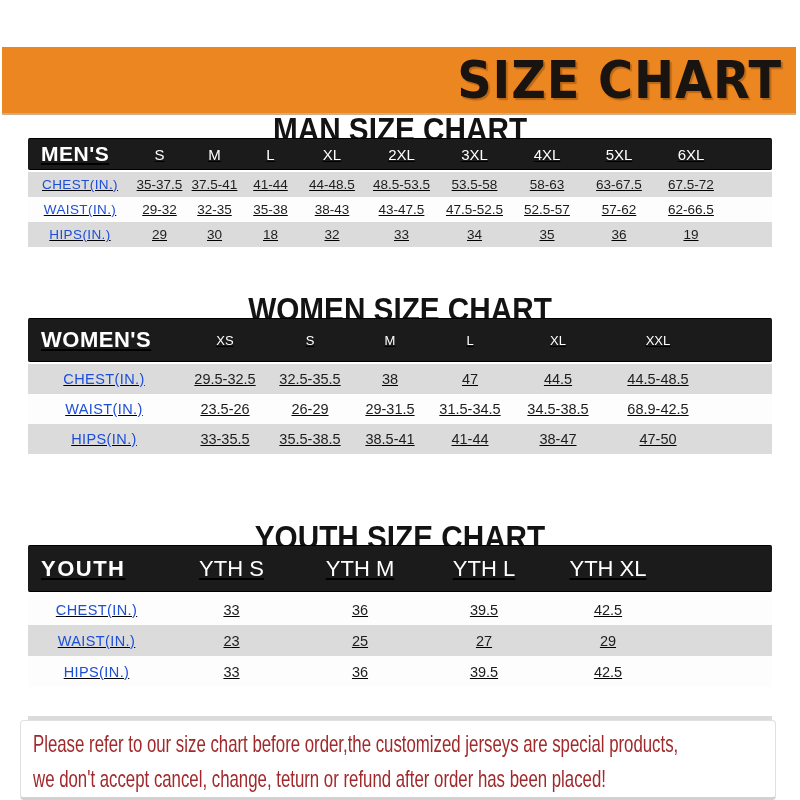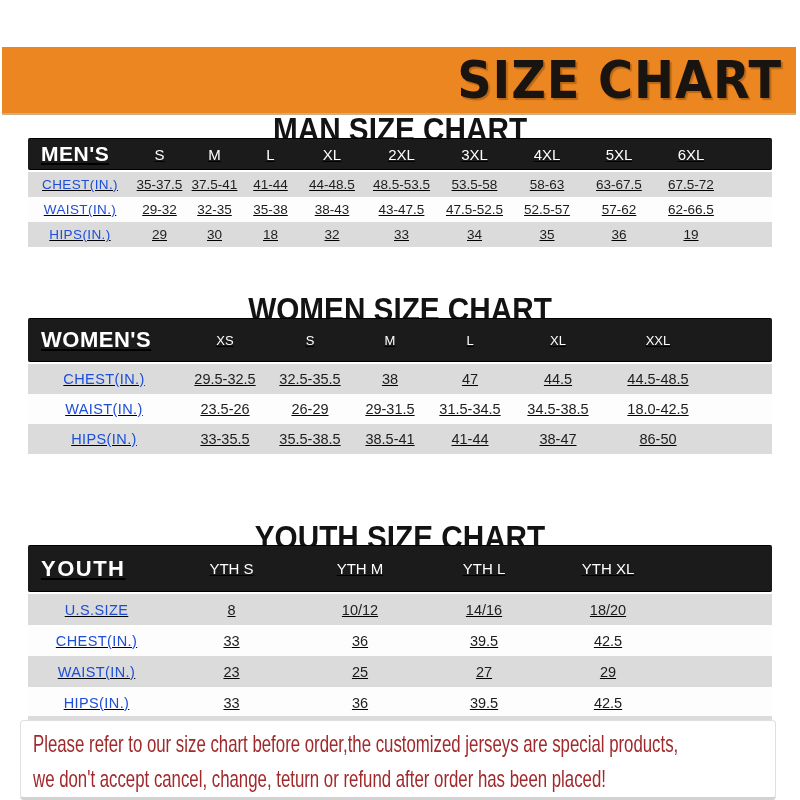--- a/index.html
+++ b/index.html
@@ -62,21 +62,21 @@
   .table-men thead th { height:30px; font-size:15px; }
   .table-men thead th.corner { font-size:21px; }
   .table-men td { height:25px; font-size:13.5px; }
 
   .table-women { top:318px; }
   .table-women thead th { height:42px; font-size:13px; }
   .table-women thead th.corner { font-size:22px; }
   .table-women td { height:30px; font-size:14.5px; }
 
   .table-youth { top:545px; }
-  .table-youth thead th { height:45px; font-size:15px; }
+  .table-youth thead th { height:45px; font-size:22px; }
   .table-youth thead th.corner { font-size:22px; letter-spacing:1.5px;margin-left:12px; }
   .table-youth td { height:31px; font-size:14.5px; }
 
   .youth-bottom-strip {
     position:absolute; left:28px; top:716px; width:744px; height:5px;
     background:var(--shade-bg);
   }
 
   
   .footer-box {
@@ -206,31 +206,31 @@
         <td>44.5-48.5</td>
         <td></td>
       </tr>
       <tr class="plain">
         <td class="rowlabel">WAIST(IN.)</td>
         <td>23.5-26</td>
         <td>26-29</td>
         <td>29-31.5</td>
         <td>31.5-34.5</td>
         <td>34.5-38.5</td>
-        <td>18.0-42.5</td>
+        <td>68.9-42.5</td>
         <td></td>
       </tr>
       <tr class="shade">
         <td class="rowlabel">HIPS(IN.)</td>
         <td>33-35.5</td>
         <td>35.5-38.5</td>
         <td>38.5-41</td>
         <td>41-44</td>
         <td>38-47</td>
-        <td>86-50</td>
+        <td>47-50</td>
         <td></td>
       </tr>
     </tbody>
   </table>
 
 <h2 class="section-heading heading-youth">YOUTH SIZE CHART</h2>
 <table class="size-table table-youth">
     <colgroup>
       <col style="width: 137px;">
       <col style="width: 133px;">
@@ -243,28 +243,20 @@
       <tr>
         <th class="corner">YOUTH</th>
         <th>YTH S</th>
         <th>YTH M</th>
         <th>YTH L</th>
         <th>YTH XL</th>
         <th class="spacer"></th>
       </tr>
     </thead>
     <tbody>
-      <tr class="shade">
-        <td class="rowlabel">U.S.SIZE</td>
-        <td>8</td>
-        <td>10/12</td>
-        <td>14/16</td>
-        <td>18/20</td>
-        <td></td>
-      </tr>
       <tr class="plain">
         <td class="rowlabel">CHEST(IN.)</td>
         <td>33</td>
         <td>36</td>
         <td>39.5</td>
         <td>42.5</td>
         <td></td>
       </tr>
       <tr class="shade">
         <td class="rowlabel">WAIST(IN.)</td>

